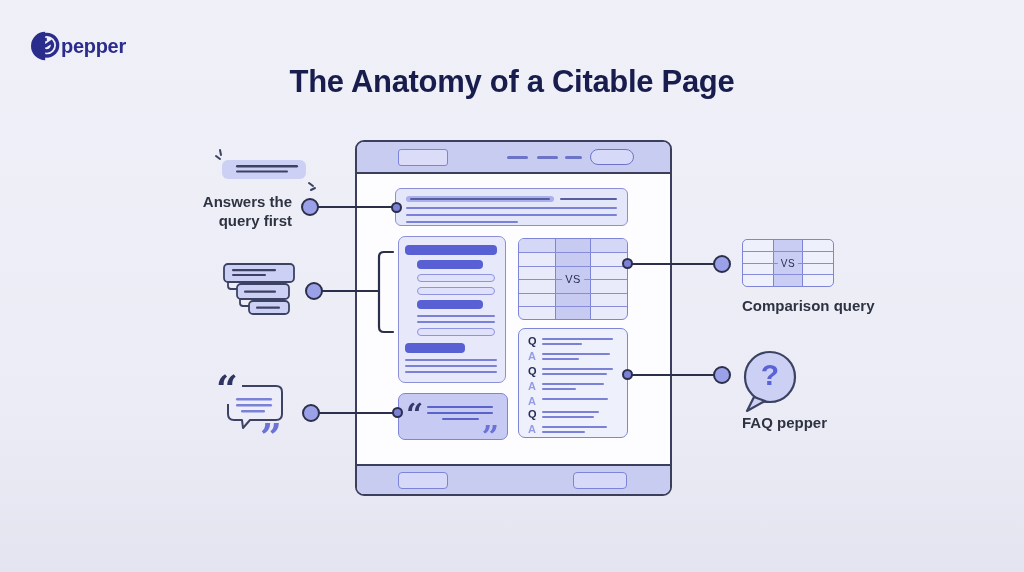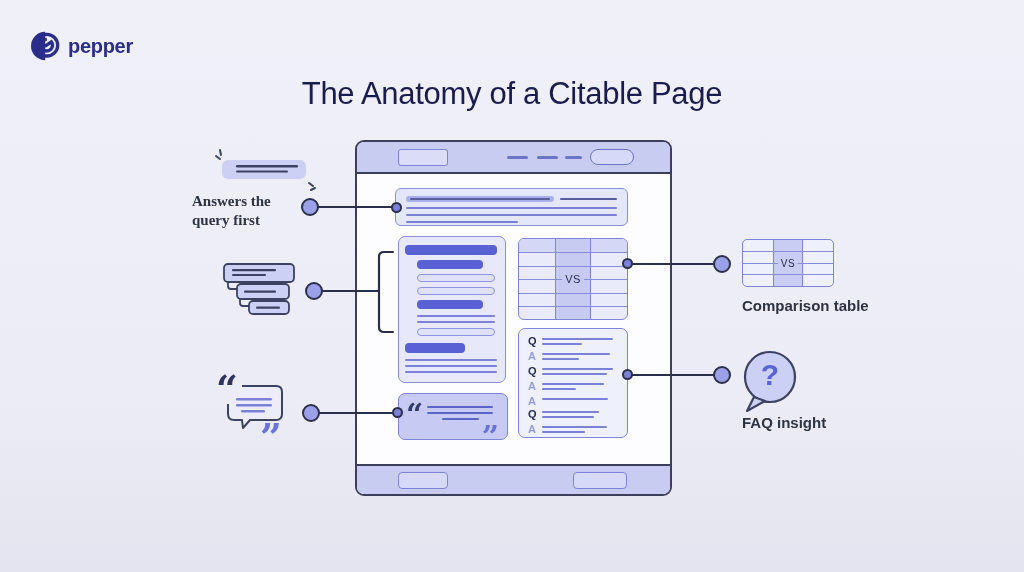--- a/index.html
+++ b/index.html
@@ -2,25 +2,25 @@
 <html><head>
 <meta charset="utf-8">
 <style>
   html,body{margin:0;padding:0;}
   .canvas{
     position:relative;width:1024px;height:572px;overflow:hidden;
     background:linear-gradient(180deg,#f0f0f9 0%,#ececf6 70%,#e3e4ef 100%);
     font-family:"Liberation Sans",sans-serif;
   }
   
-  .brand{position:absolute;left:31px;top:31px;display:flex;align-items:center;gap:7px;}
+  .brand{position:absolute;left:31px;top:31px;display:flex;align-items:center;}
   .brand-name{font-size:20px;font-weight:700;color:#2b2d8c;letter-spacing:-0.3px;}
   
-  .title{position:absolute;left:0;right:0;top:64px;margin:12px;text-align:center;
-    font-size:31px;font-weight:400;color:#181d4e;letter-spacing:-0.3px;}
+  .title{position:absolute;left:0;right:0;top:64px;margin:0;text-align:center;
+    font-size:31px;font-weight:700;color:#181d4e;letter-spacing:-0.3px;}
   
   .mockup{position:absolute;left:355px;top:140px;width:313px;height:352px;
     background:#fdfdff;border:2px solid #3b3f5c;border-radius:9px;overflow:hidden;}
   .m-header{position:absolute;left:0;top:0;width:100%;height:32px;background:#c9ccf1;
     border-bottom:2px solid #3b3f5c;box-sizing:border-box;}
   .m-logo{position:absolute;left:41px;top:7px;width:50px;height:17px;background:#dadcf8;
     border:1.5px solid #7d83d8;border-radius:3px;box-sizing:border-box;}
   .dash{position:absolute;top:14px;height:2.5px;background:#6d74c8;border-radius:2px;}
   .dash.d1{left:150px;width:21px;}
   .dash.d2{left:180px;width:21px;}
@@ -92,21 +92,21 @@
   
   .bracket{position:absolute;left:374px;top:248px;}
   
   .cline{position:absolute;height:2px;background:#2b2f4a;z-index:5;}
   .dot-big{position:absolute;width:18px;height:18px;border-radius:50%;background:#9ba1e8;
     border:2.5px solid #2b2f4a;box-sizing:border-box;z-index:6;}
   .dot-small{position:absolute;width:11px;height:11px;border-radius:50%;background:#7b81d6;
     border:2px solid #2b2f4a;box-sizing:border-box;z-index:6;}
   
   .callout-label{position:absolute;font-size:15px;font-weight:700;color:#2e3342;line-height:19px;}
-  .lbl-answers{left:192px;top:192px;width:100px;text-align:left;font-family:Liberation Serif, serif;}
+  .lbl-answers{left:192px;top:192px;width:100px;text-align:right;}
   .lbl-structure{left:92px;top:315px;width:200px;text-align:right;}
   .lbl-quote{left:92px;top:443px;width:200px;text-align:right;}
   .lbl-comparison{left:742px;top:296px;white-space:nowrap;}
   .lbl-faq{left:742px;top:413px;white-space:nowrap;}
   
   .icon-abs{position:absolute;}
   
   .cmp-icon{position:absolute;left:742px;top:239px;width:92px;height:48px;background:#eef0fc;
     border:1.5px solid #7e84d8;border-radius:5px;box-sizing:border-box;overflow:hidden;}
   .cmp-icon .midcol{position:absolute;left:33%;top:0;width:34%;height:100%;background:#c9cdf3;
@@ -301,24 +301,24 @@
     <text x="46" y="76" font-family="DejaVu Serif, Liberation Serif, serif" font-weight="bold" font-size="38" fill="#6b72d8">”</text>
   </svg>
 
   <div class="cmp-icon">
     <div class="midcol"></div>
     <div class="rline" style="top:11px"></div>
     <div class="rline" style="top:23px"></div>
     <div class="rline" style="top:34px"></div>
     <span class="vs-badge">VS</span>
   </div>
-  <div class="callout-label lbl-comparison">Comparison table</div>
+  <div class="callout-label lbl-comparison">Comparison query</div>
 
   <div class="faq-icon">
     <svg width="62" height="64" viewBox="0 0 62 64">
       <circle cx="30" cy="27" r="25" fill="#ccd0f4" stroke="#3c4262" stroke-width="2.2"></circle>
       <path d="M14 47 L7 61 L25 51 Z" fill="#ccd0f4" stroke="#3c4262" stroke-width="2.2" stroke-linejoin="round"></path>
     </svg>
     <span class="faq-mark">?</span>
   </div>
-  <div class="callout-label lbl-faq">FAQ insight</div>
+  <div class="callout-label lbl-faq">FAQ pepper</div>
 
 </div>
 
 </body></html>

